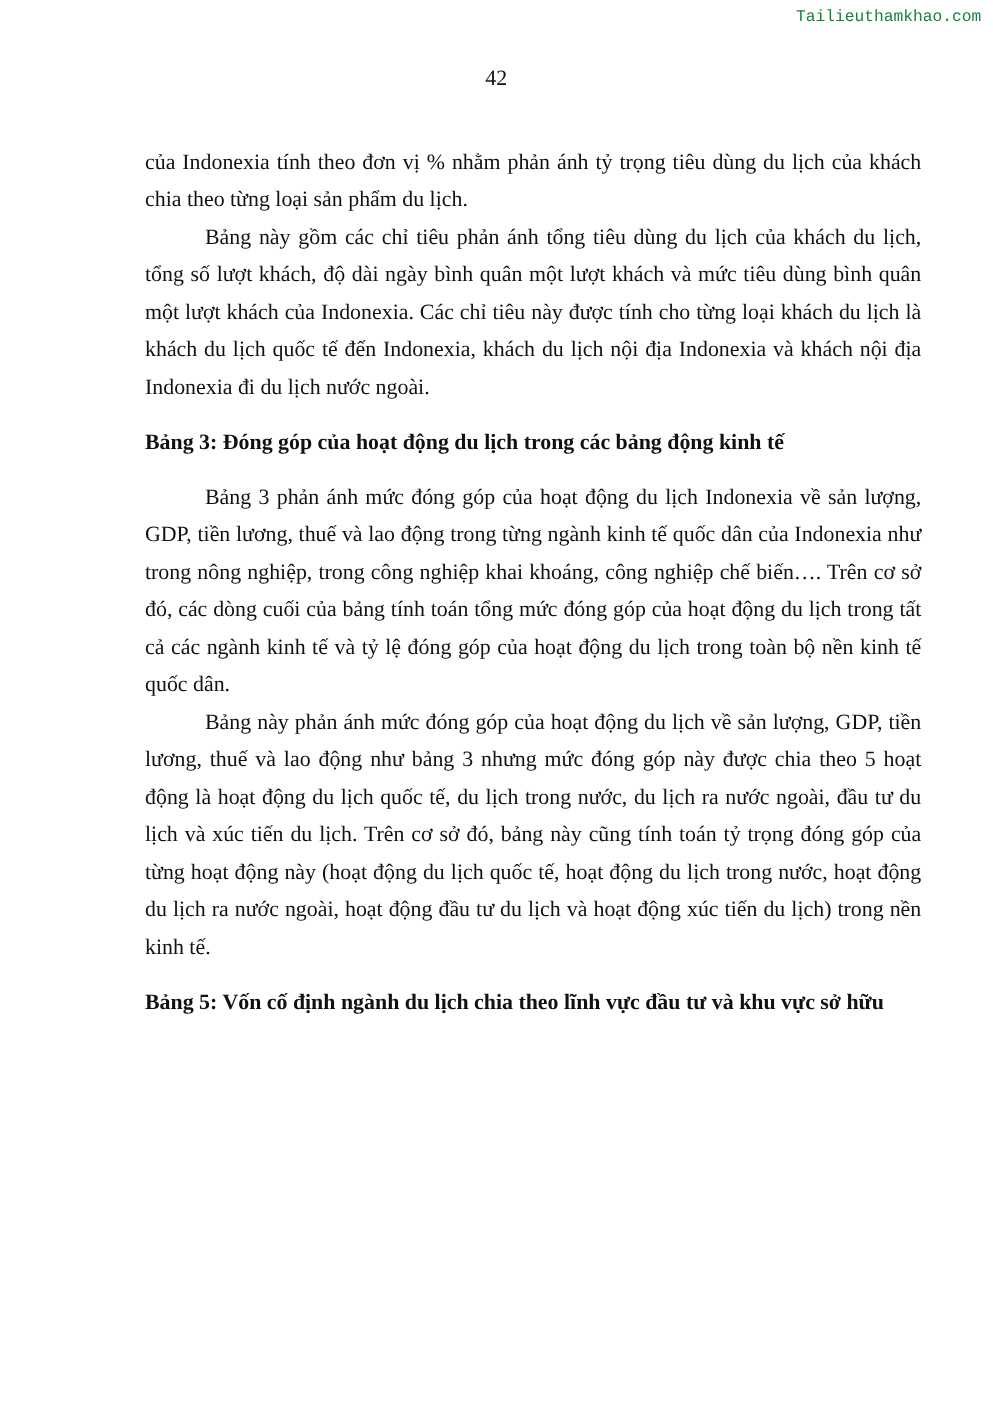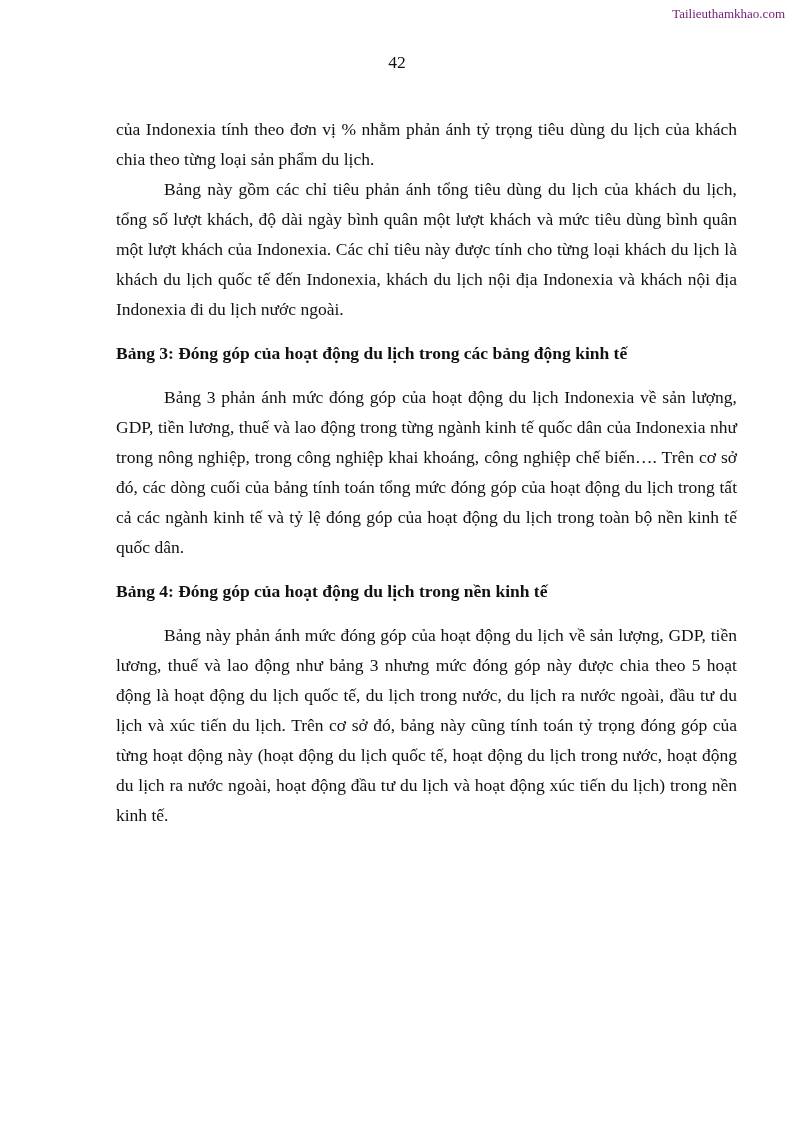--- a/index.html
+++ b/index.html
@@ -2,22 +2,22 @@
 <html><head>
   <meta charset="utf-8">
   <style>
     html, body { margin: 0; padding: 0; }
     body {
       width: 794px; height: 1123px; background: #ffffff; position: relative; overflow: hidden;
       font-family: "Liberation Serif", "DejaVu Serif", serif; color: #111111;
     }
     .watermark {
       position: absolute; top: 6px; right: 9px;
-      font-family: Liberation Serif, serif;
-      font-size: 13px; color: #701a75; letter-spacing: 0px;
+      font-family: Liberation Mono, monospace;
+      font-size: 13px; color: #15803d; letter-spacing: 0px;
     }
     .page-number {
       position: absolute; top: 52px; left: 0; width: 100%;
       text-align: center; font-size: 17.5px; box-sizing: border-box;
     }
     .content {
       position: absolute; top: 94px; left: 116px; width: 621px;
       font-size: 17.5px; line-height: 30px;
     }
     p { margin: 0; text-align: justify; text-align-last: left; }
@@ -32,16 +32,16 @@
 <div class="page-number">42</div>
 
 <div class="content">
   <p class="first">của Indonexia tính theo đơn vị % nhằm phản ánh tỷ trọng tiêu dùng du lịch của khách chia theo từng loại sản phẩm du lịch.</p>
 
   <p class="para">Bảng này gồm các chỉ tiêu phản ánh tổng tiêu dùng du lịch của khách du lịch, tổng số lượt khách, độ dài ngày bình quân một lượt khách và mức tiêu dùng bình quân một lượt khách của Indonexia. Các chỉ tiêu này được tính cho từng loại khách du lịch là khách du lịch quốc tế đến Indonexia, khách du lịch nội địa Indonexia và khách nội địa Indonexia đi du lịch nước ngoài.</p>
 
   <p class="heading">Bảng 3: Đóng góp của hoạt động du lịch trong các bảng động kinh tế</p>
   <p class="para">Bảng 3 phản ánh mức đóng góp của hoạt động du lịch Indonexia về sản lượng, GDP, tiền lương, thuế và lao động trong từng ngành kinh tế quốc dân của Indonexia như trong nông nghiệp, trong công nghiệp khai khoáng, công nghiệp chế biến…. Trên cơ sở đó, các dòng cuối của bảng tính toán tổng mức đóng góp của hoạt động du lịch trong tất cả các ngành kinh tế và tỷ lệ đóng góp của hoạt động du lịch trong toàn bộ nền kinh tế quốc dân.</p>
 
-  <p class="heading">Bảng 4: Đóng góp của hoạt động du lịch trong nền kinh tế</p>
   <p class="para">Bảng này phản ánh mức đóng góp của hoạt động du lịch về sản lượng, GDP, tiền lương, thuế và lao động như bảng 3 nhưng mức đóng góp này được chia theo 5 hoạt động là hoạt động du lịch quốc tế, du lịch trong nước, du lịch ra nước ngoài, đầu tư du lịch và xúc tiến du lịch. Trên cơ sở đó, bảng này cũng tính toán tỷ trọng đóng góp của từng hoạt động này (hoạt động du lịch quốc tế, hoạt động du lịch trong nước, hoạt động du lịch ra nước ngoài, hoạt động đầu tư du lịch và hoạt động xúc tiến du lịch) trong nền kinh tế.</p>
 
+  <p class="heading" style="text-align: justify; text-align-last: left;">Bảng 5: Vốn cố định ngành du lịch chia theo lĩnh vực đầu tư và khu vực sở hữu</p>
 </div>
 
 </body></html>

